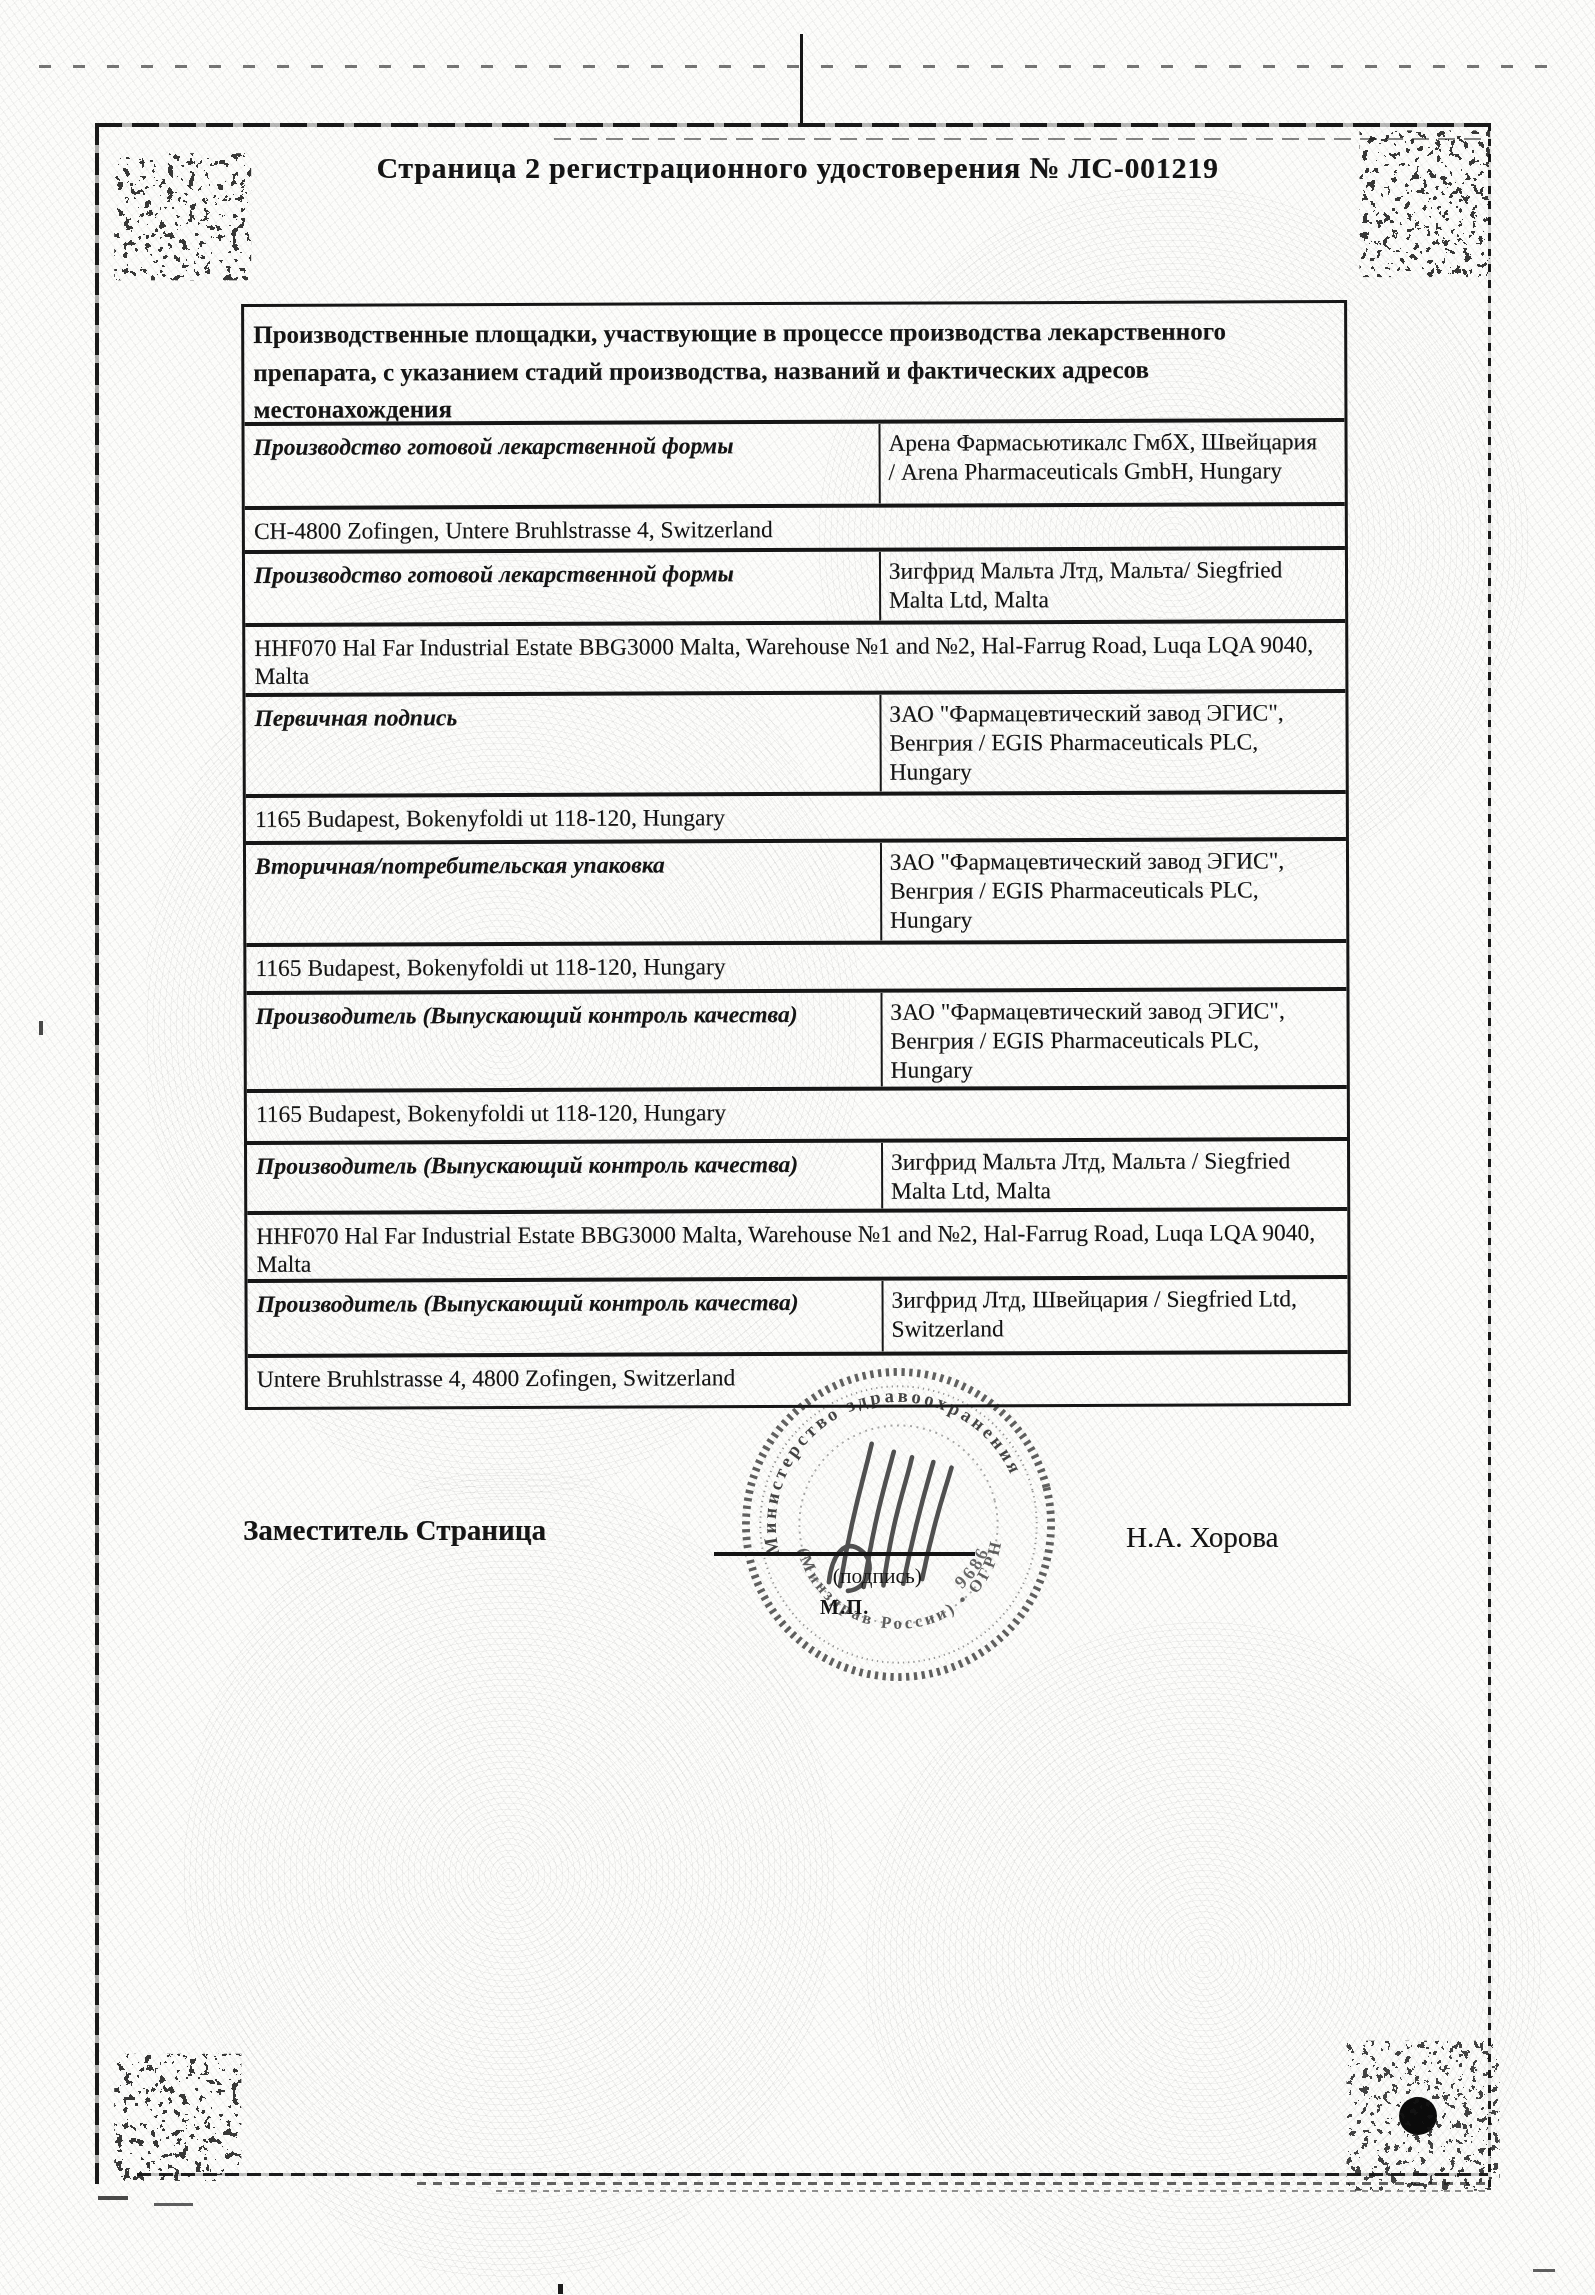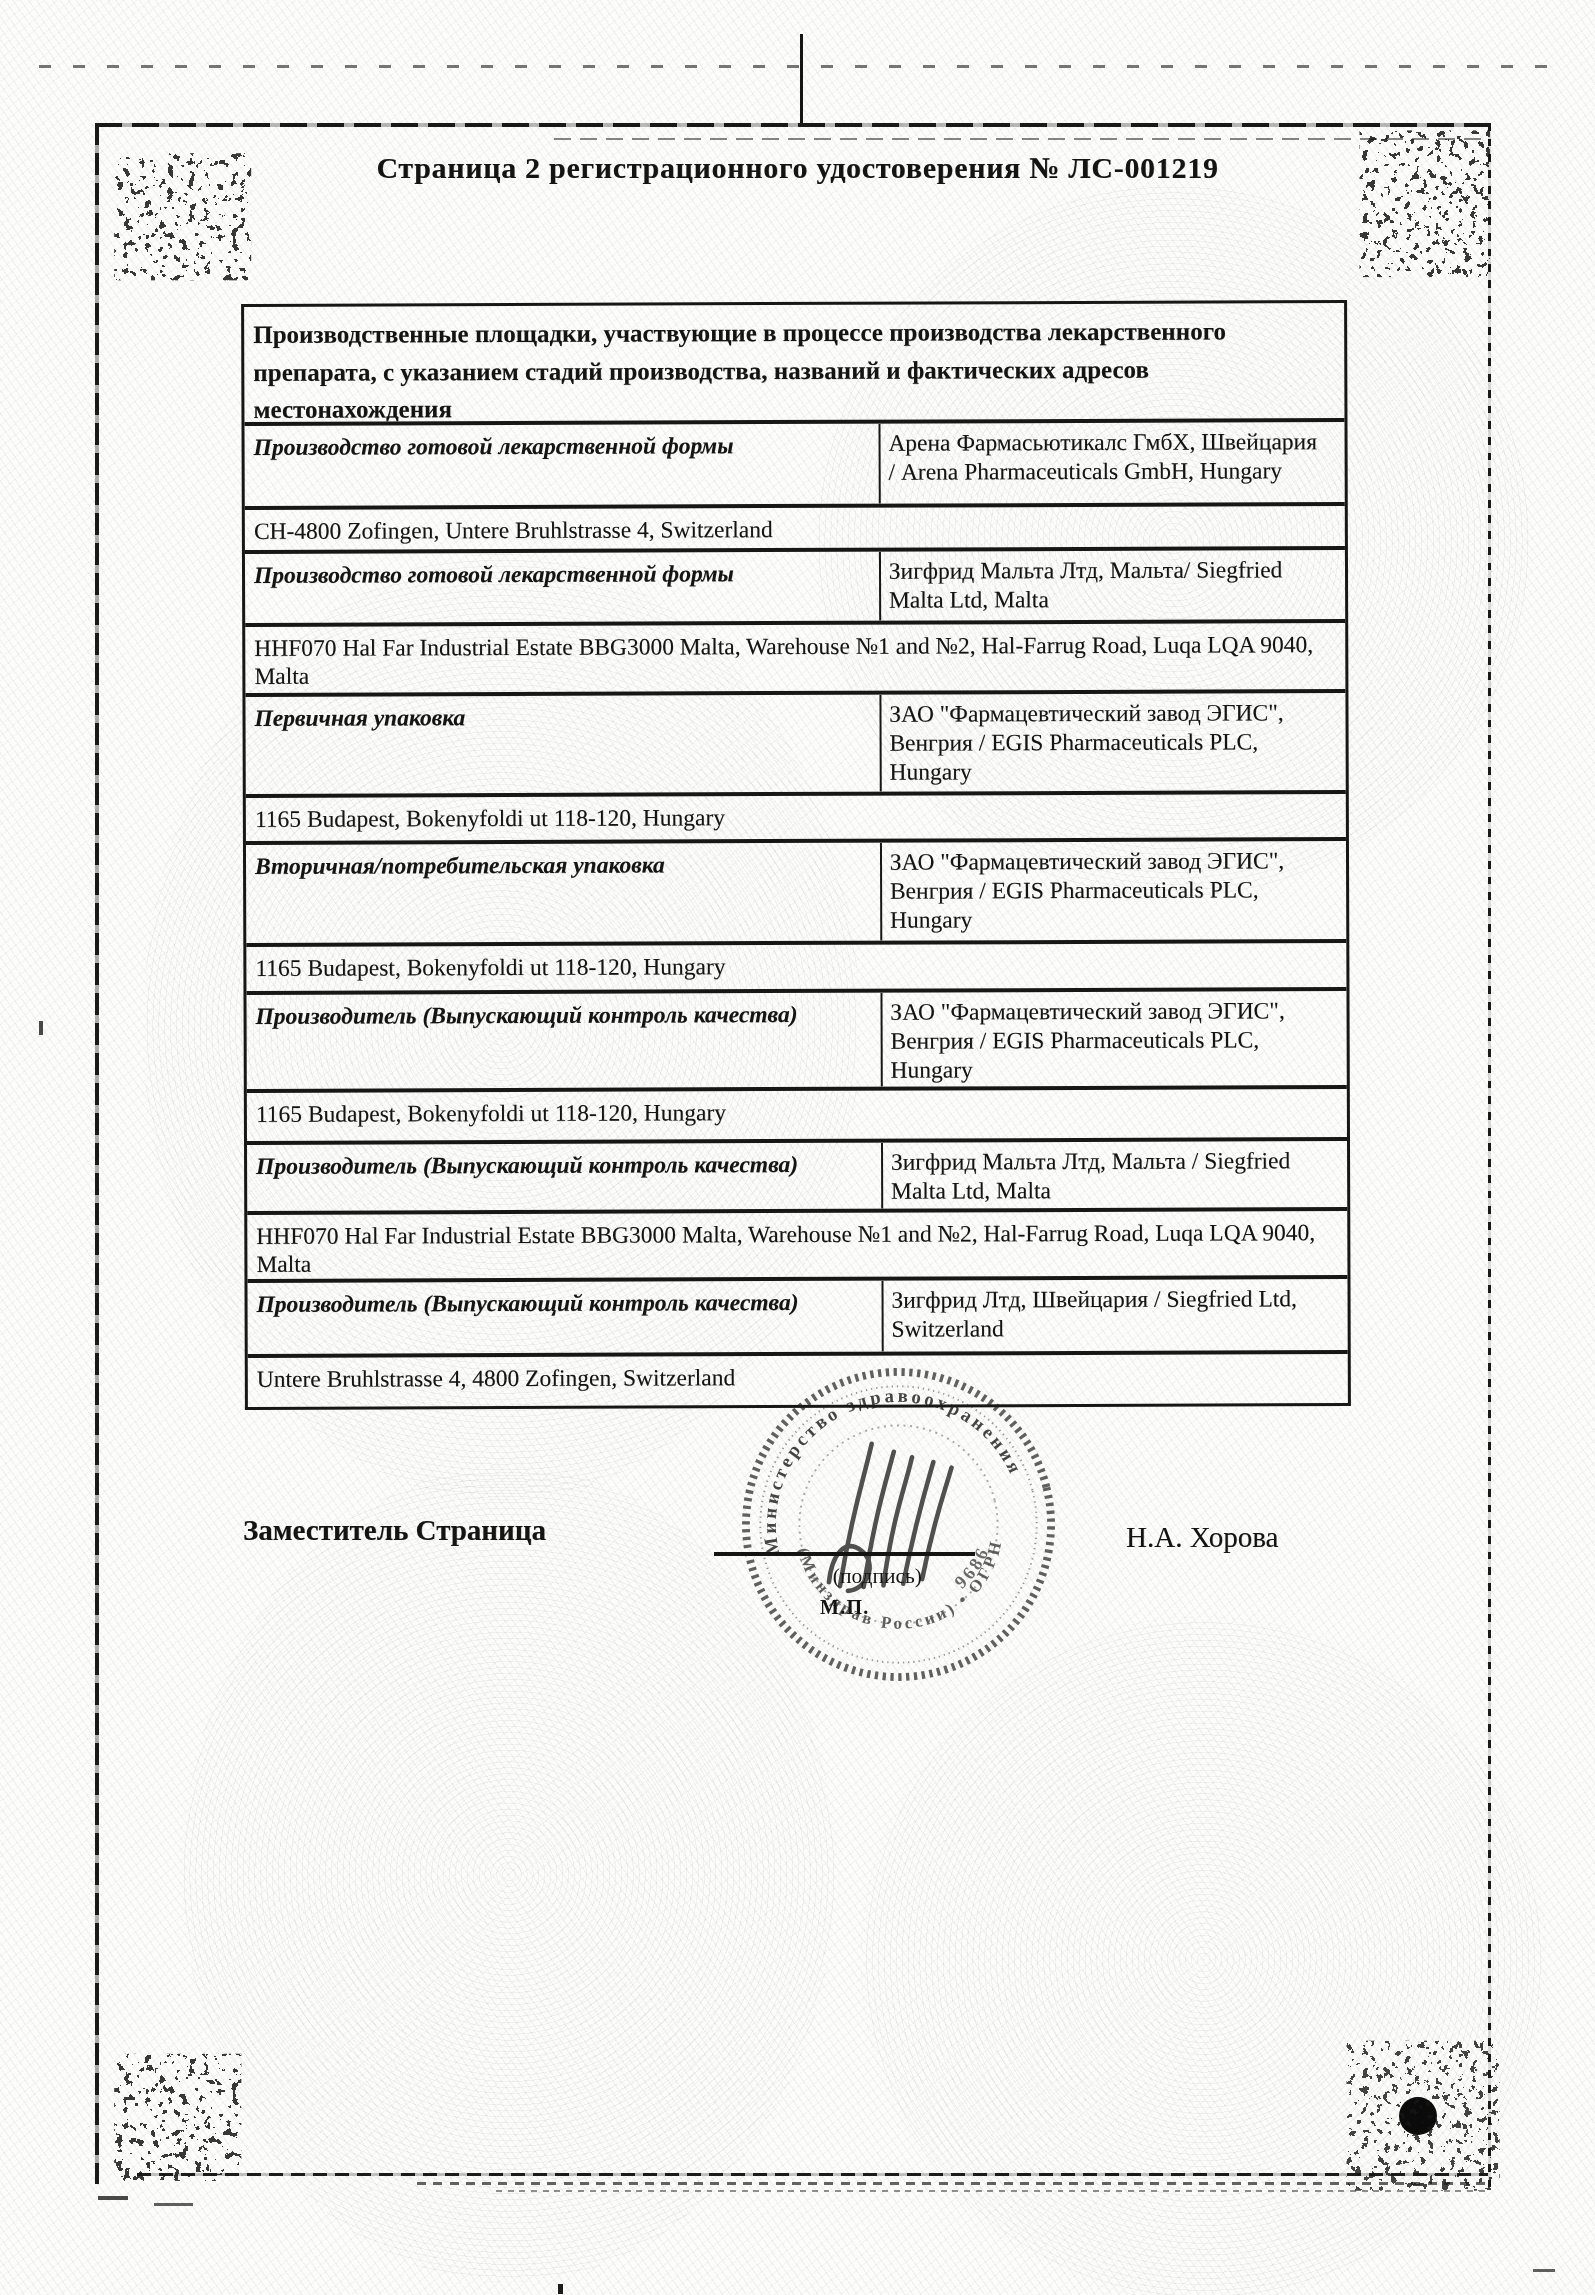--- a/index.html
+++ b/index.html
@@ -100,21 +100,21 @@
       <div class="cell full">CH-4800 Zofingen, Untere Bruhlstrasse 4, Switzerland</div>
     </div>
     <div class="trow" style="height:73px">
       <div class="cell left"><span class="lbl">Производство готовой лекарственной формы</span></div>
       <div class="cell right">Зигфрид Мальта Лтд, Мальта/ Siegfried Malta Ltd, Malta</div>
     </div>
     <div class="trow" style="height:70px">
       <div class="cell full">HHF070 Hal Far Industrial Estate BBG3000 Malta, Warehouse №1 and №2, Hal-Farrug Road, Luqa LQA 9040, Malta</div>
     </div>
     <div class="trow" style="height:101px">
-      <div class="cell left"><span class="lbl">Первичная упаковка</span></div>
+      <div class="cell left"><span class="lbl">Первичная подпись</span></div>
       <div class="cell right">ЗАО "Фармацевтический завод ЭГИС", Венгрия / EGIS Pharmaceuticals PLC, Hungary</div>
     </div>
     <div class="trow" style="height:47px">
       <div class="cell full">1165 Budapest, Bokenyfoldi ut 118-120, Hungary</div>
     </div>
     <div class="trow" style="height:102px">
       <div class="cell left"><span class="lbl">Вторичная/потребительская упаковка</span></div>
       <div class="cell right">ЗАО "Фармацевтический завод ЭГИС", Венгрия / EGIS Pharmaceuticals PLC, Hungary</div>
     </div>
     <div class="trow" style="height:48px">

